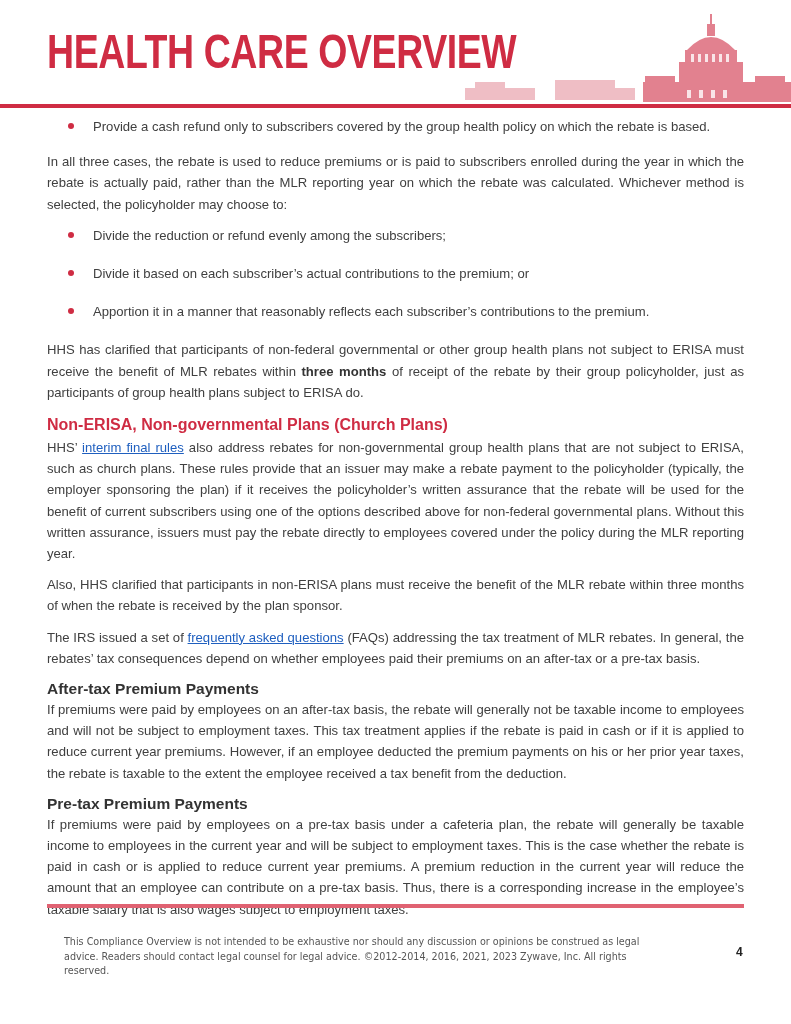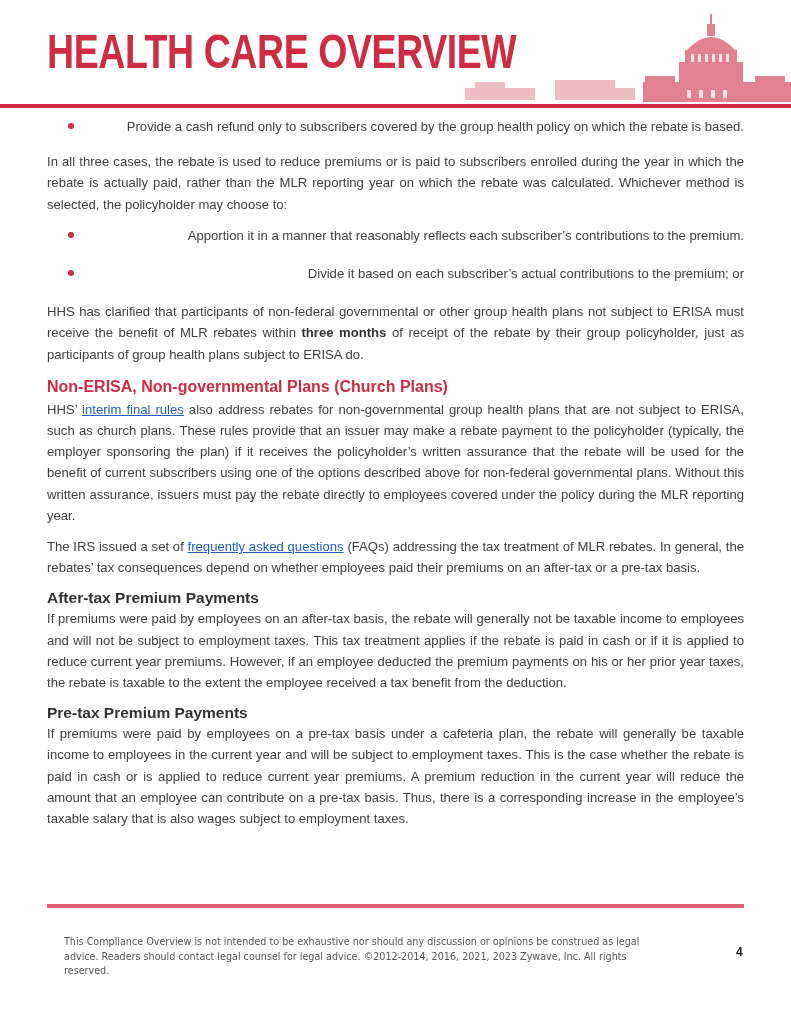--- a/index.html
+++ b/index.html
@@ -5,21 +5,21 @@
   html, body { margin: 0; padding: 0; background: #ffffff; }
   body { width: 791px; height: 1024px; position: relative; overflow: hidden; font-family: "Liberation Sans", sans-serif; color: #404040; }
 
   .header { position: absolute; left: 0; top: 0; width: 791px; height: 110px; }
   .header-title { position: absolute; left: 47px; top: 24px; font-family: "Liberation Sans", sans-serif; font-weight: bold; font-size: 48px; line-height: 56px; color: #cf2c43; letter-spacing: -0.5px; transform: scaleX(0.78); transform-origin: left top; white-space: nowrap; }
   .header-rule { position: absolute; left: 0; top: 104px; width: 791px; height: 4px; background: #cf2c43; }
   .capitol { position: absolute; left: 465px; top: 10px; width: 326px; height: 94px; }
 
   .content { position: absolute; left: 47px; top: 116px; width: 697px; font-size: 13.1px; line-height: 21.2px; }
   .content p { margin: 0 0 10px 0; text-align: justify; }
-  .bullets { list-style: none; margin: 0 0 10px 0; padding: 0; text-align: right; }
+  .bullets { list-style: none; margin: 0 0 10px 0; padding: 0; }
   .bullets li { position: relative; padding-left: 46px; margin-bottom: 17px; }
   .bullets li .dot { position: absolute; left: 21px; top: 7px; width: 6px; height: 6px; border-radius: 50%; background: #cf2c43; }
   .bullets.first li { margin-bottom: 14px; }
   .bullets.first { margin-top: 0; }
   h2 { margin: 8px 0 0 0; font-size: 16px; line-height: 24px; color: #cf2c43; font-weight: bold; }
   h3 { margin: 4px 0 0 0; font-size: 15.5px; line-height: 20px; color: #333333; font-weight: bold; }
   a.link { color: #1f5fbf; text-decoration: underline; }
   b { color: #333; }
 
   .footer-rule { position: absolute; left: 47px; top: 904px; width: 697px; height: 4px; background: #e06272; }
@@ -66,28 +66,30 @@
 </div>
 
 <div class="content">
   <ul class="bullets first">
     <li><span class="dot"></span><span>Provide a cash refund only to subscribers covered by the group health policy on which the rebate is based.</span></li>
   </ul>
 
   <p>In all three cases, the rebate is used to reduce premiums or is paid to subscribers enrolled during the year in which the rebate is actually paid, rather than the MLR reporting year on which the rebate was calculated. Whichever method is selected, the policyholder may choose to:</p>
 
   <ul class="bullets">
+    <li><span class="dot"></span><span>Divide the reduction or refund evenly among the subscribers;</span></li>
+    <li><span class="dot"></span><span>Divide it based on each subscriber’s actual contributions to the premium; or</span></li>
     <li><span class="dot"></span><span>Apportion it in a manner that reasonably reflects each subscriber’s contributions to the premium.</span></li>
-    <li><span class="dot"></span><span>Divide it based on each subscriber’s actual contributions to the premium; or</span></li>
   </ul>
 
   <p><span>HHS has clarified that participants of non-federal governmental or other group health plans not subject to ERISA must receive the benefit of MLR rebates within </span><b>three months</b><span> of receipt of the rebate by their group policyholder, just as participants of group health plans subject to ERISA do.</span></p>
 
   <h2>Non-ERISA, Non-governmental Plans (Church Plans)</h2>
   <p><span>HHS’ </span><a class="link" href="#">interim final rules</a><span> also address rebates for non-governmental group health plans that are not subject to ERISA, such as church plans. These rules provide that an issuer may make a rebate payment to the policyholder (typically, the employer sponsoring the plan) if it receives the policyholder’s written assurance that the rebate will be used for the benefit of current subscribers using one of the options described above for non-federal governmental plans. Without this written assurance, issuers must pay the rebate directly to employees covered under the policy during the MLR reporting year.</span></p>
+  <p>Also, HHS clarified that participants in non-ERISA plans must receive the benefit of the MLR rebate within three months of when the rebate is received by the plan sponsor.</p>
 
   <p><span>The IRS issued a set of </span><a class="link" href="#">frequently asked questions</a><span> (FAQs) addressing the tax treatment of MLR rebates. In general, the rebates’ tax consequences depend on whether employees paid their premiums on an after-tax or a pre-tax basis.</span></p>
 
   <h3>After-tax Premium Payments</h3>
   <p>If premiums were paid by employees on an after-tax basis, the rebate will generally not be taxable income to employees and will not be subject to employment taxes. This tax treatment applies if the rebate is paid in cash or if it is applied to reduce current year premiums. However, if an employee deducted the premium payments on his or her prior year taxes, the rebate is taxable to the extent the employee received a tax benefit from the deduction.</p>
 
   <h3>Pre-tax Premium Payments</h3>
   <p>If premiums were paid by employees on a pre-tax basis under a cafeteria plan, the rebate will generally be taxable income to employees in the current year and will be subject to employment taxes. This is the case whether the rebate is paid in cash or is applied to reduce current year premiums. A premium reduction in the current year will reduce the amount that an employee can contribute on a pre-tax basis. Thus, there is a corresponding increase in the employee’s taxable salary that is also wages subject to employment taxes.</p>
 </div>
 

